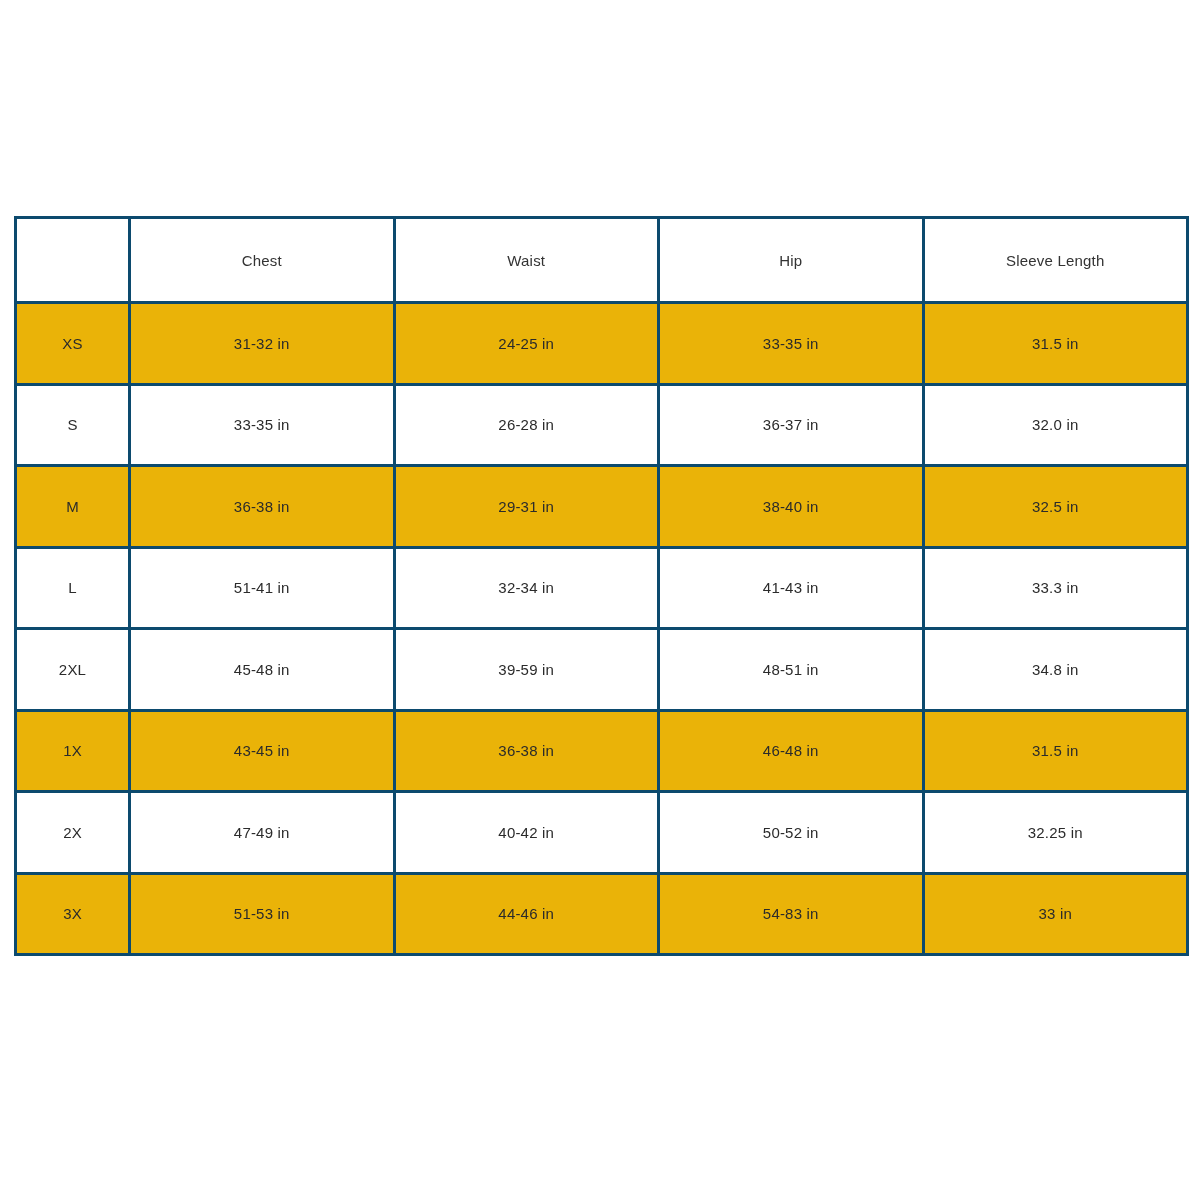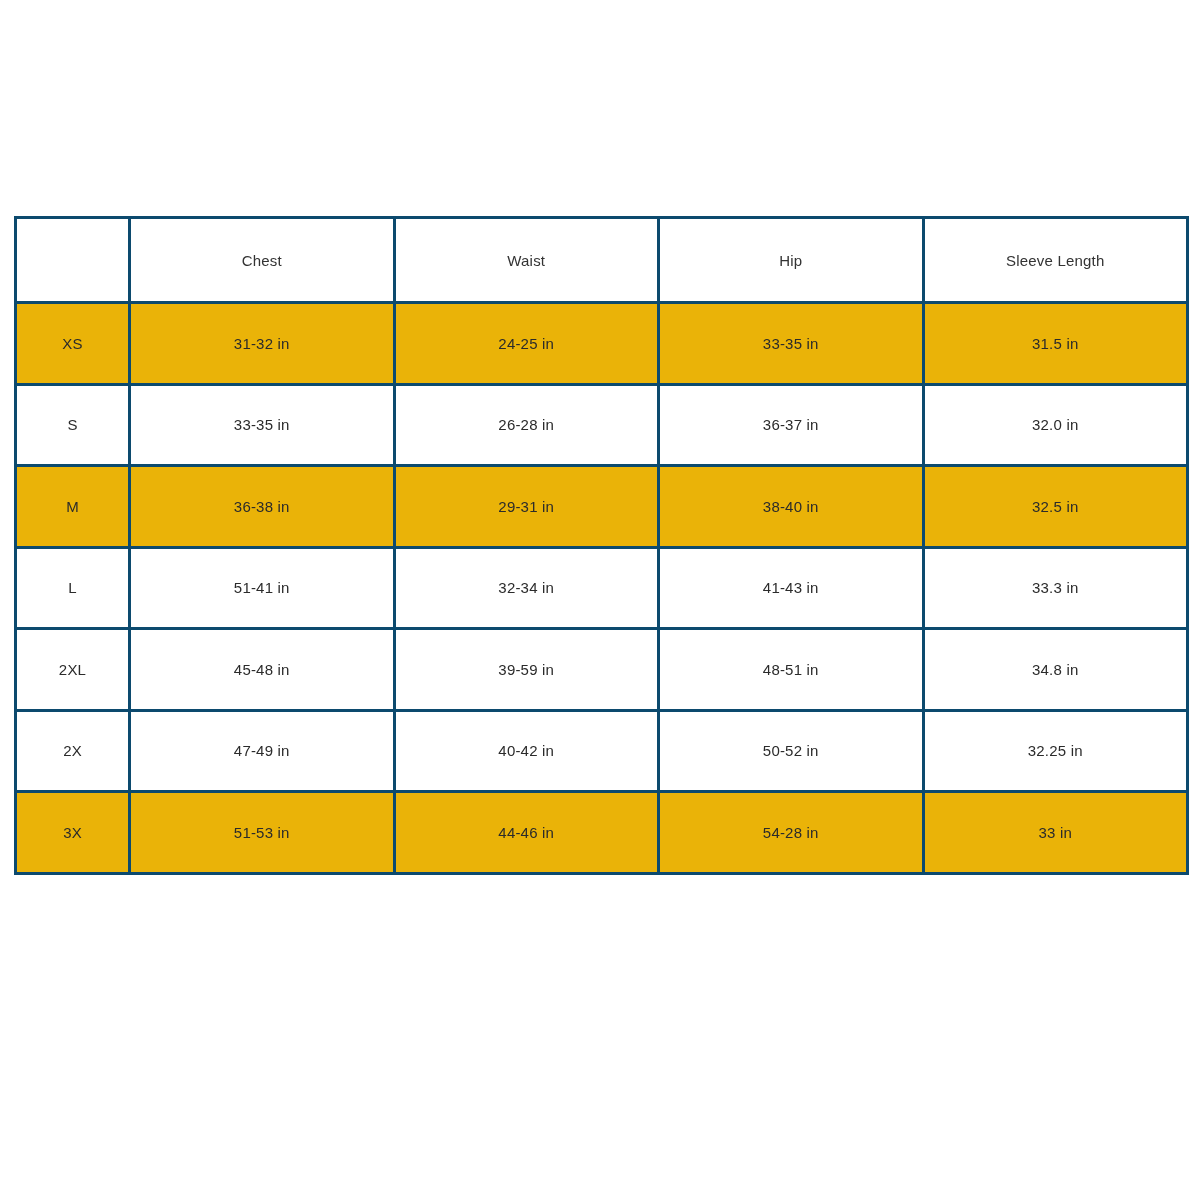--- a/index.html
+++ b/index.html
@@ -124,30 +124,37 @@
           <td>41-43 in</td>
           <td>33.3 in</td>
         </tr>
         <tr class="plain">
           <td class="size-cell">2XL</td>
           <td>45-48 in</td>
           <td>39-59 in</td>
           <td>48-51 in</td>
           <td>34.8 in</td>
         </tr>
+        <tr class="shaded">
+          <td class="size-cell">1X</td>
+          <td>43-45 in</td>
+          <td>36-38 in</td>
+          <td>46-48 in</td>
+          <td>31.5 in</td>
+        </tr>
         <tr class="plain">
           <td class="size-cell">2X</td>
           <td>47-49 in</td>
           <td>40-42 in</td>
           <td>50-52 in</td>
           <td>32.25 in</td>
         </tr>
         <tr class="shaded">
           <td class="size-cell">3X</td>
           <td>51-53 in</td>
           <td>44-46 in</td>
-          <td>54-28 in</td>
+          <td>54-83 in</td>
           <td>33 in</td>
         </tr>
       </tbody>
     </table>
   </div>
 </div>
 
 </body></html>

